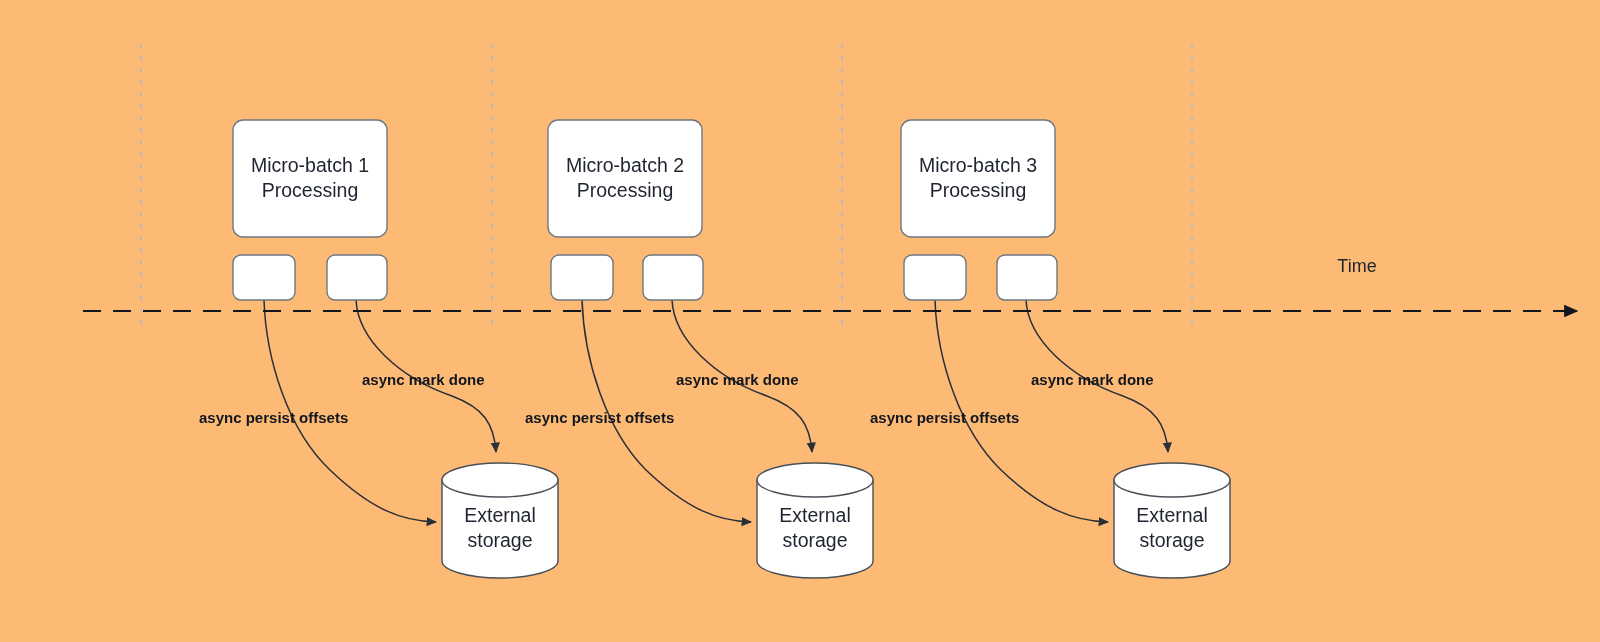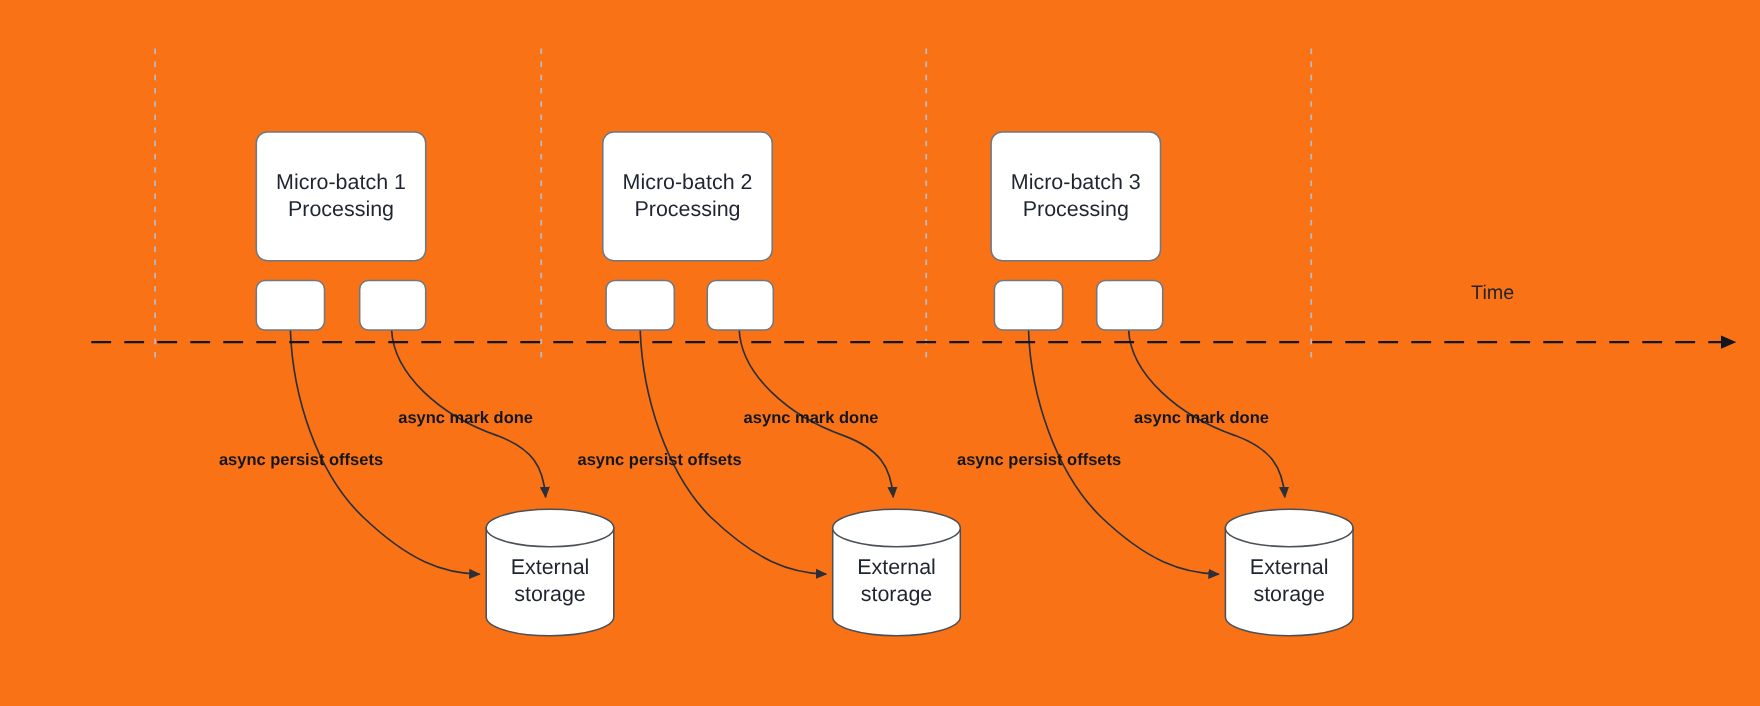--- a/index.html
+++ b/index.html
@@ -9,21 +9,21 @@
     background: #ffffff;
   }
   body {
     font-family: "Liberation Sans", sans-serif;
     color: #1f2430;
   }
   #diagram-root {
     position: relative;
     width: 1600px;
     height: 642px;
-    background: #f97316;
+    background: #fdba74;
     overflow: hidden;
   }
   #diagram-svg {
     position: absolute;
     top: 0;
     left: 0;
     width: 1600px;
     height: 642px;
     display: block;
   }

